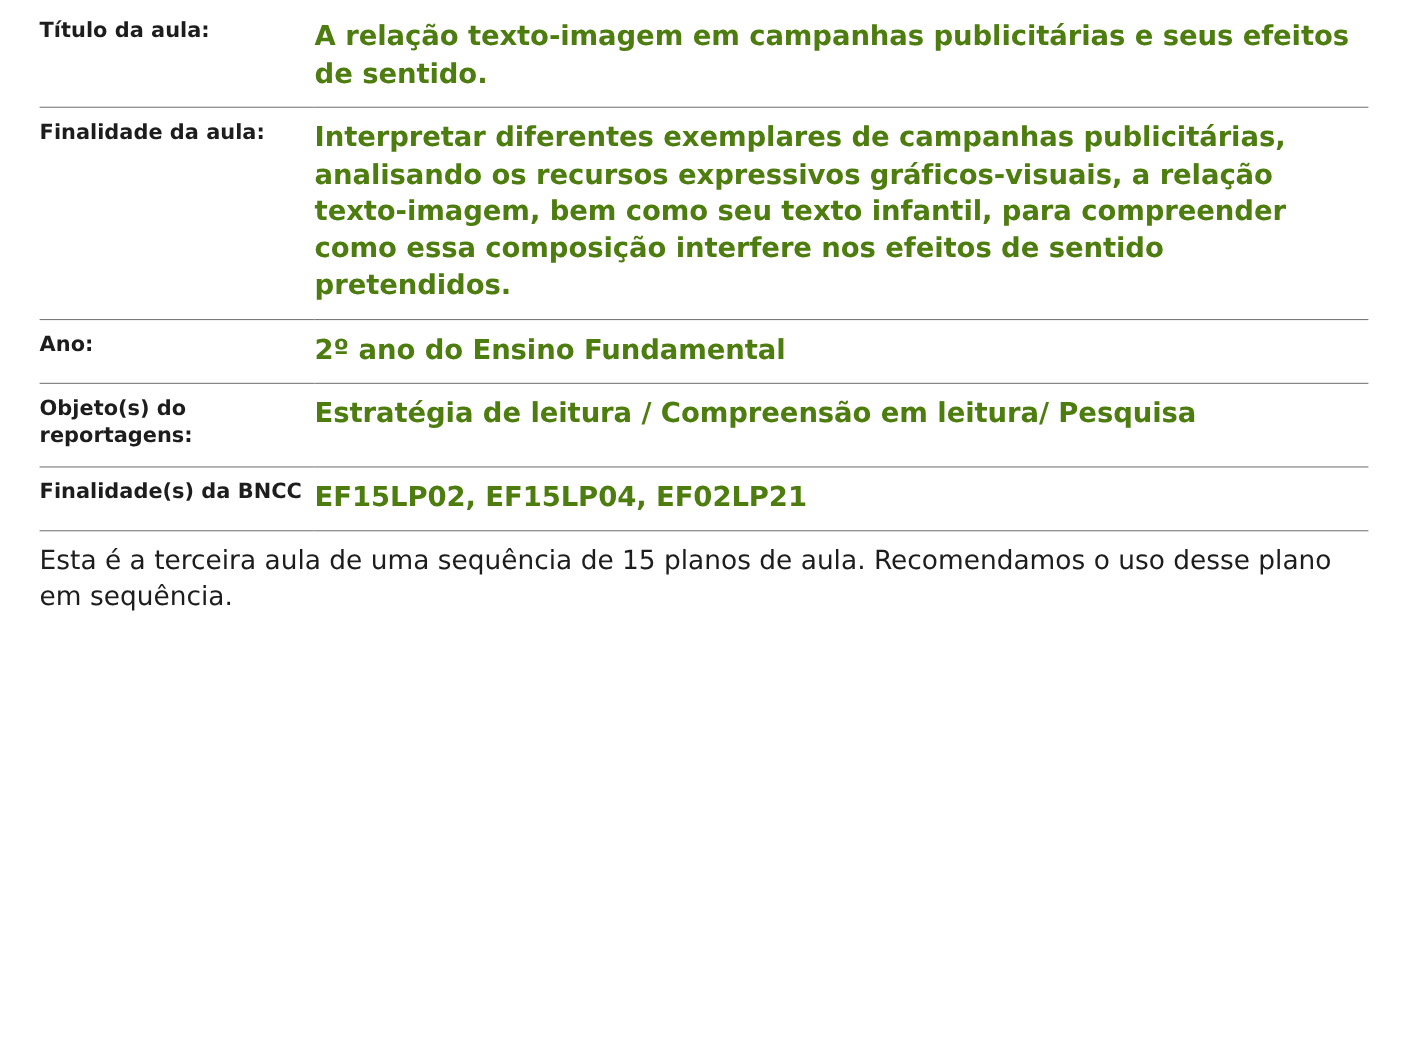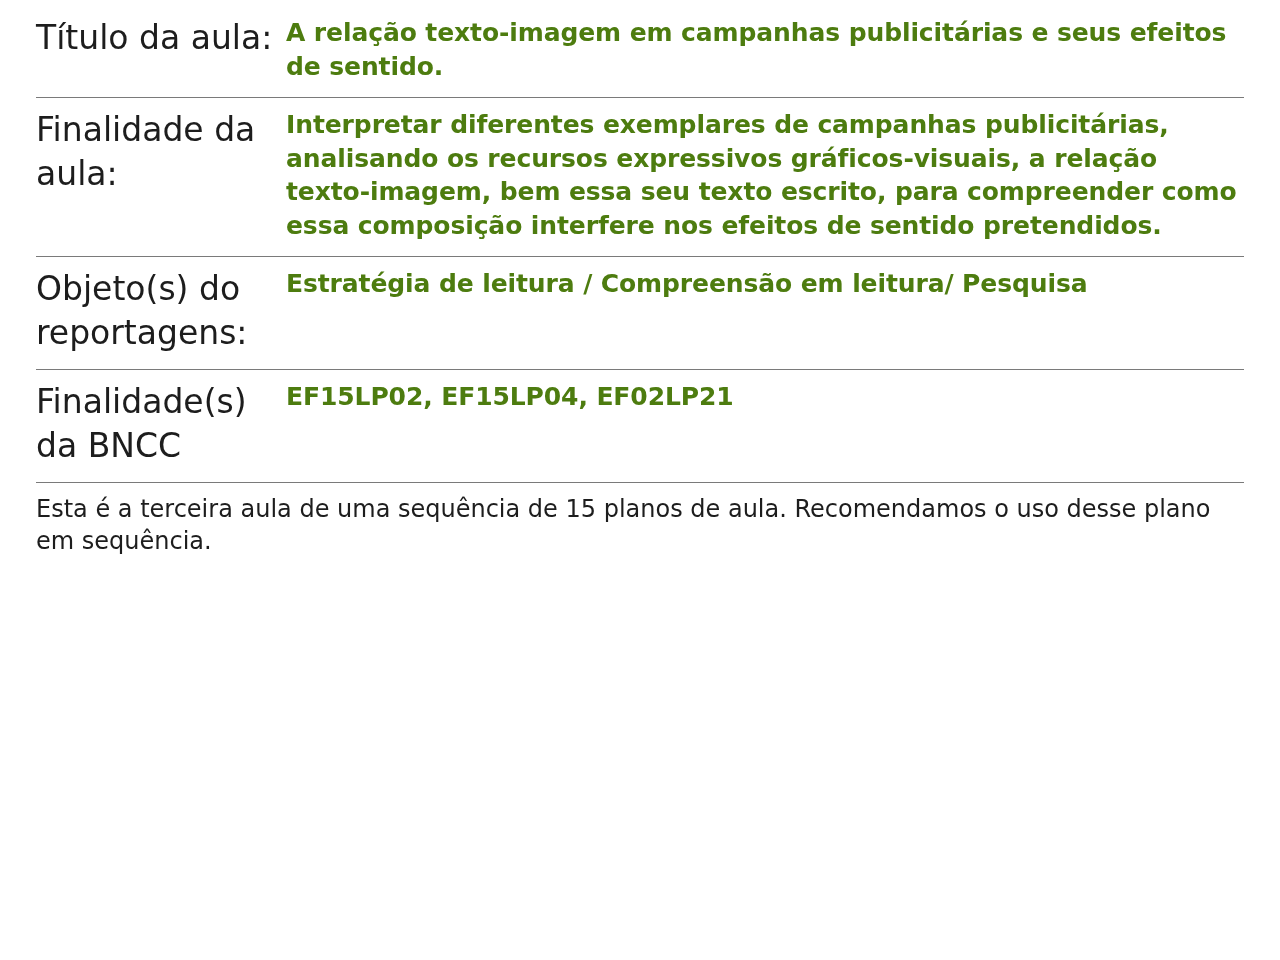--- a/index.html
+++ b/index.html
@@ -28,22 +28,22 @@
   table.plan td {
     vertical-align: top;
     padding: 10px 0 14px 0;
     border-bottom: 1px solid #7a7a7a;
   }
   table.plan tr:first-child td {
     padding-top: 6px;
   }
   td.label {
     width: 250px;
-    font-size: 33px;
-    font-weight: 400;
+    font-size: 19px;
+    font-weight: 700;
     line-height: 1.33;
     color: #1d1d1d;
     padding-right: 12px;
     margin-left: 44px;
   }
   td.value {
     font-size: 25px;
     font-weight: 700;
     line-height: 1.34;
     color: #4d7c0f;
@@ -62,21 +62,25 @@
 
 <div class="sheet">
   <table class="plan">
     <tbody>
       <tr>
         <td class="label">Título da aula:</td>
         <td class="value">A relação texto-imagem em campanhas publicitárias e seus efeitos de sentido.</td>
       </tr>
       <tr>
         <td class="label">Finalidade da aula:</td>
-        <td class="value">Interpretar diferentes exemplares de campanhas publicitárias, analisando os recursos expressivos gráficos-visuais, a relação texto-imagem, bem essa seu texto escrito, para compreender como essa composição interfere nos efeitos de sentido pretendidos.</td>
+        <td class="value">Interpretar diferentes exemplares de campanhas publicitárias, analisando os recursos expressivos gráficos-visuais, a relação texto-imagem, bem como seu texto infantil, para compreender como essa composição interfere nos efeitos de sentido pretendidos.</td>
+      </tr>
+      <tr>
+        <td class="label">Ano:</td>
+        <td class="value">2º ano do Ensino Fundamental</td>
       </tr>
       <tr>
         <td class="label">Objeto(s) do reportagens:</td>
         <td class="value">Estratégia de leitura / Compreensão em leitura/ Pesquisa</td>
       </tr>
       <tr>
         <td class="label">Finalidade(s) da BNCC</td>
         <td class="value">EF15LP02, EF15LP04, EF02LP21</td>
       </tr>
       <tr class="note">

